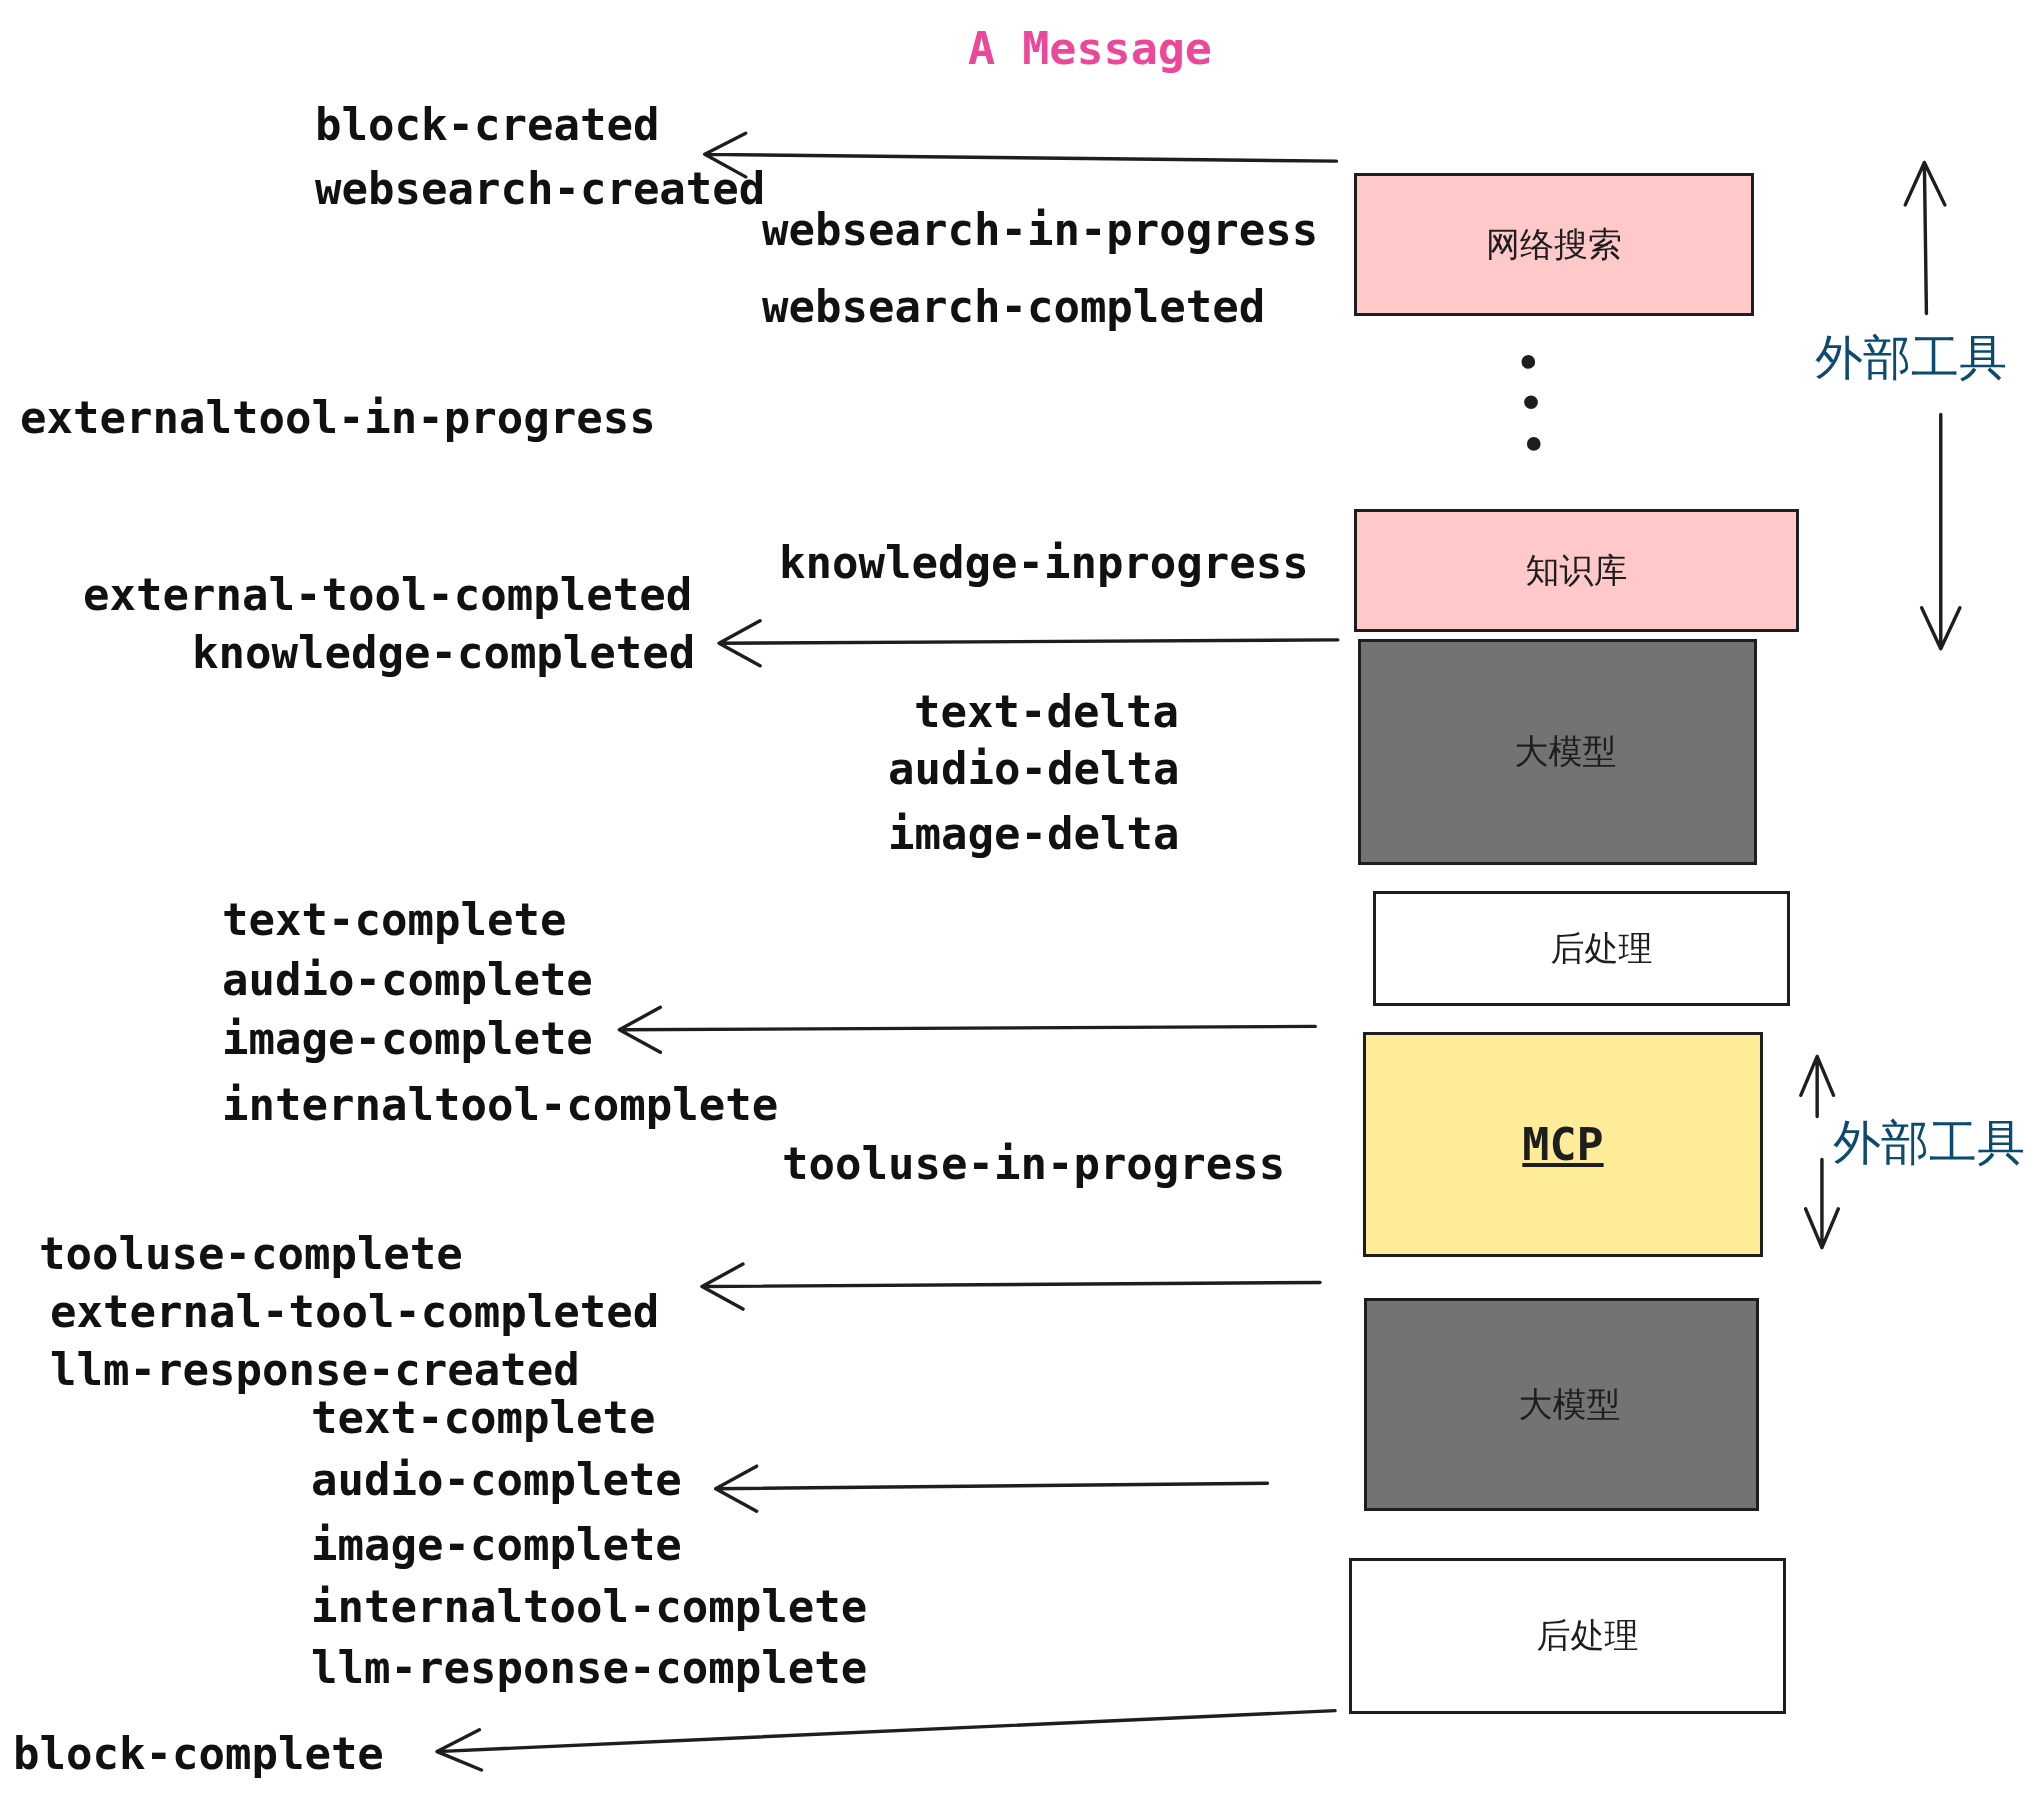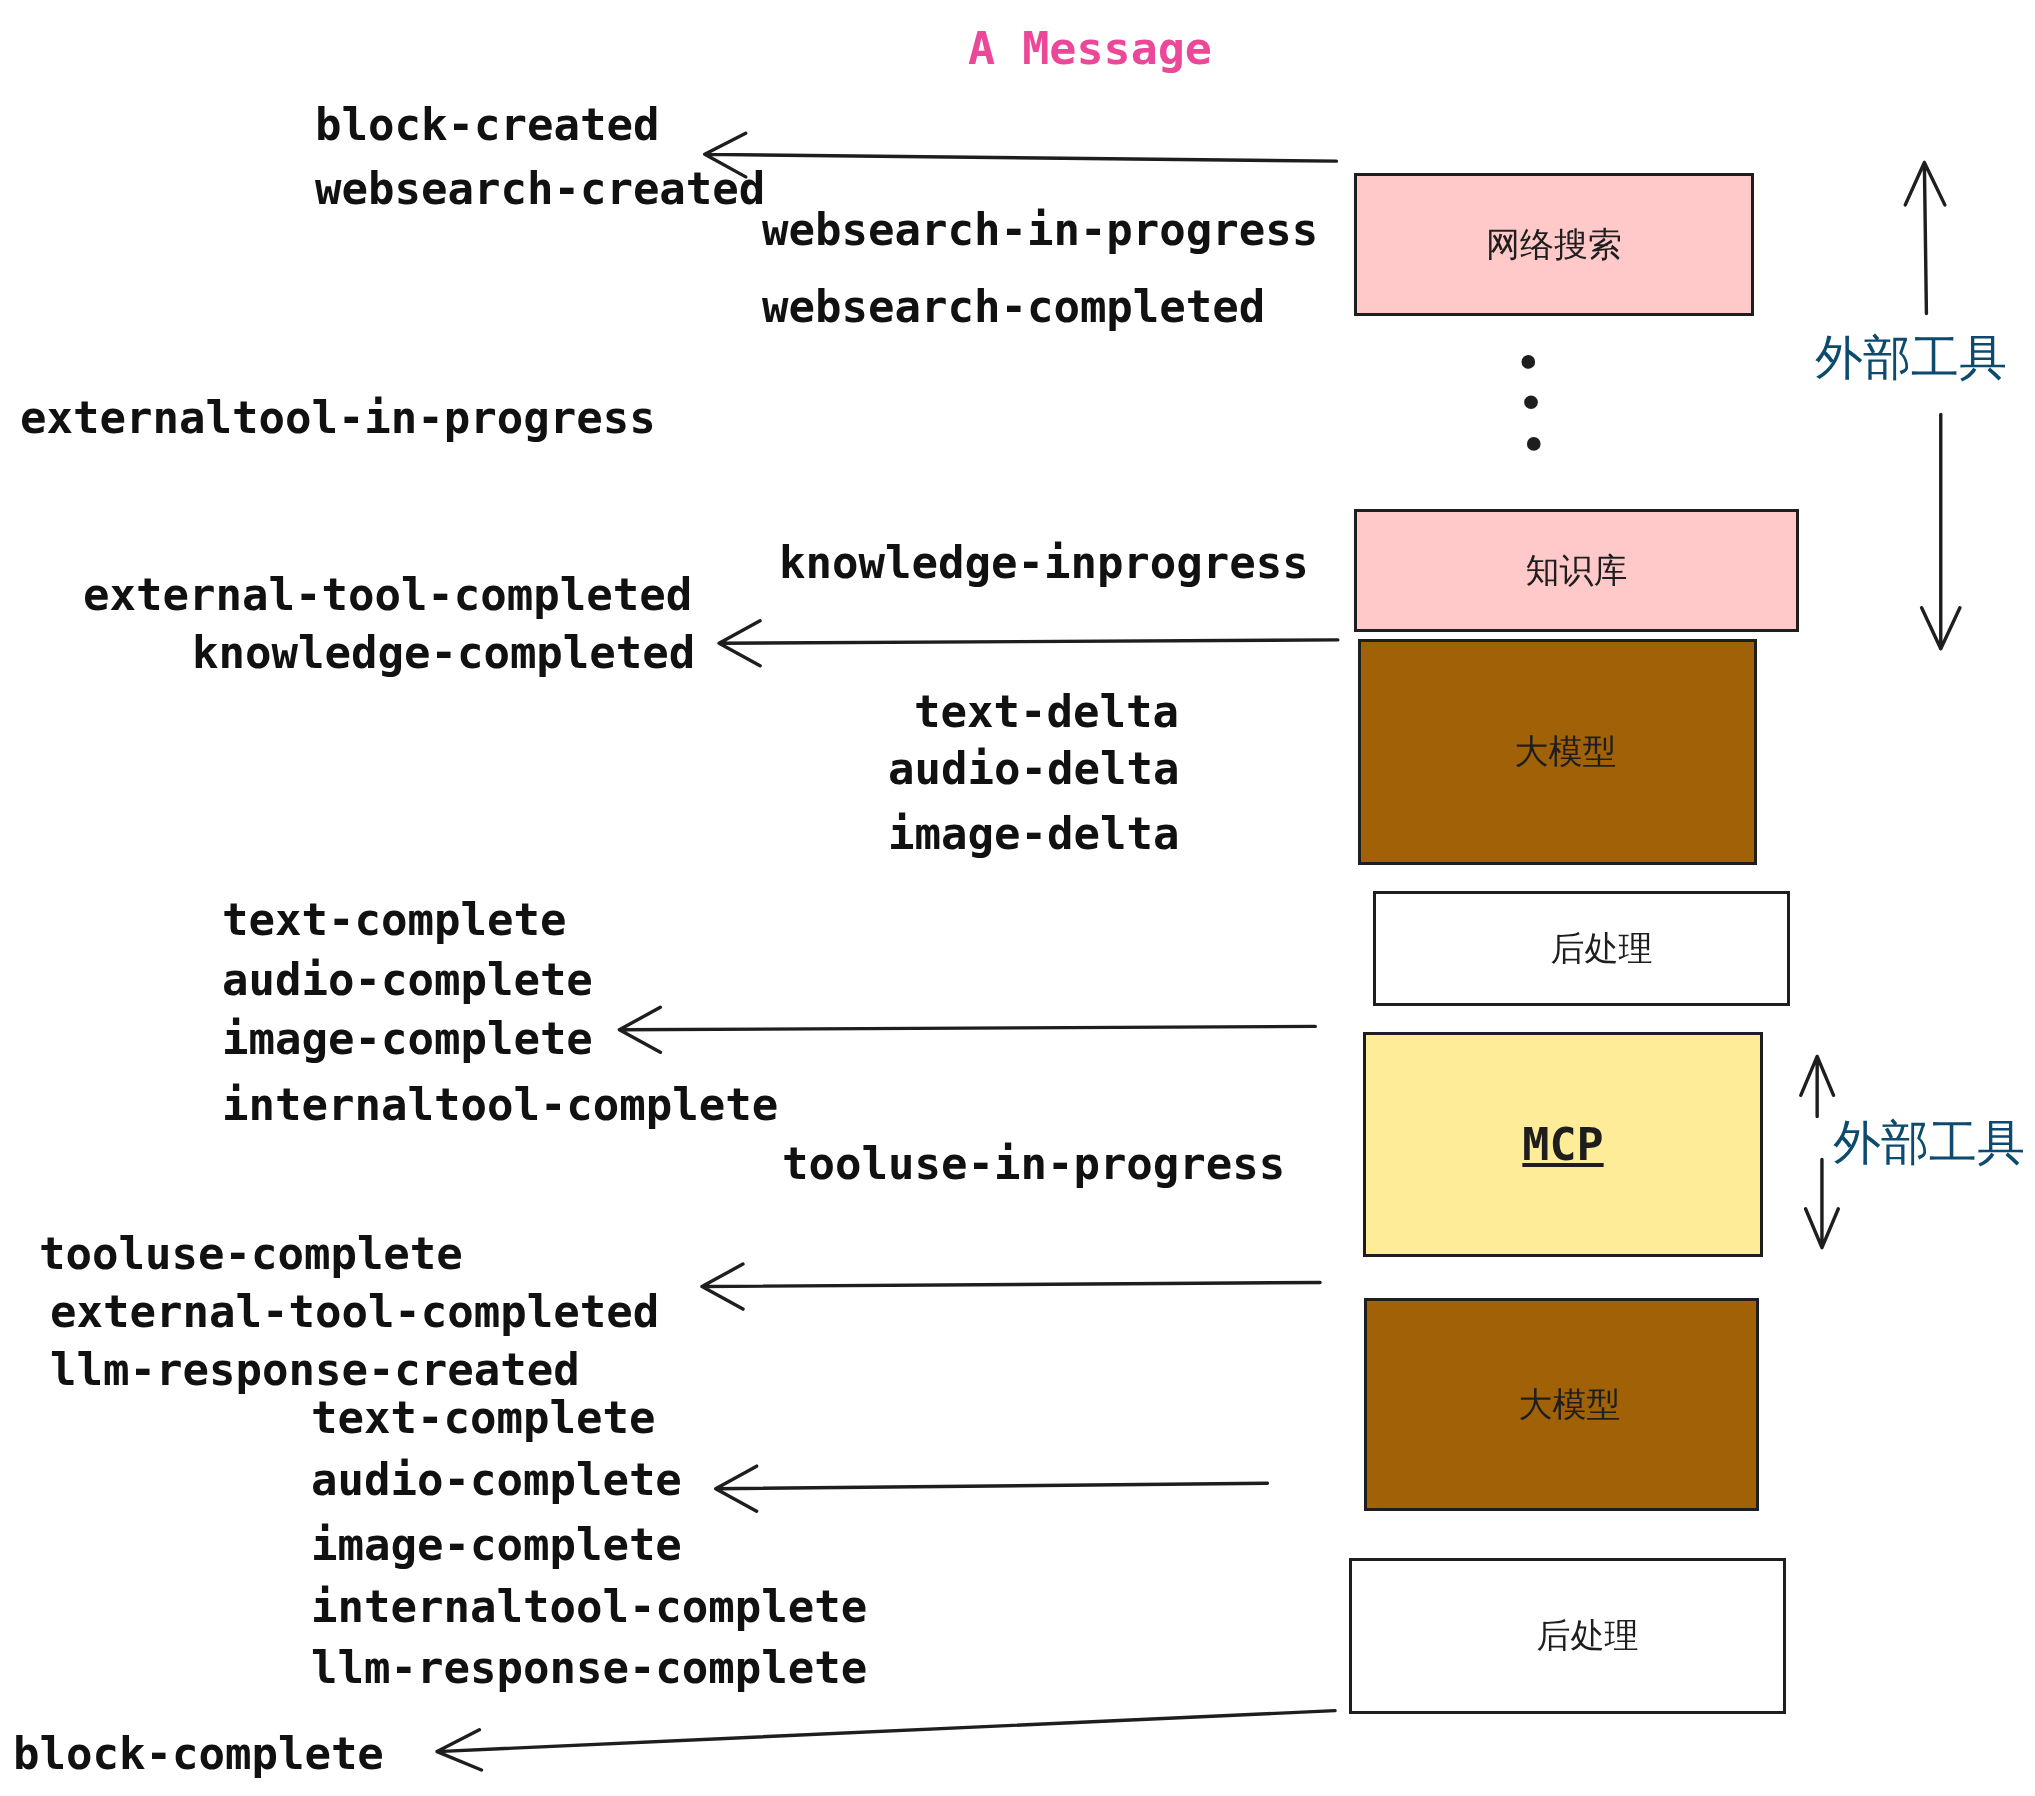--- a/index.html
+++ b/index.html
@@ -32,21 +32,21 @@
     border:3.4px solid #1e1e1e;
     display:flex;
     align-items:center;
     justify-content:center;
     font-family:Liberation Serif, serif;
     font-size:34px;
     color:#1e1e1e;
     white-space:nowrap;
   }
   .box.pink  {background:#ffc9c9;}
-  .box.green {background:#a16207;padding-left:16px;}
+  .box.green {background:#737373;padding-left:16px;}
   .box.yellow{background:#ffec99;}
   .box.white {background:#ffffff;padding-left:40px;}
   .box.mono-label{font-family:"DejaVu Sans Mono", monospace;font-weight:bold;font-size:45px;}
   .side-lbl{
     position:absolute;
     transform:translateY(-50%);
     font-family:"Liberation Sans", sans-serif;
     font-size:48px;
     color:#0c4a6e;
     white-space:nowrap;

